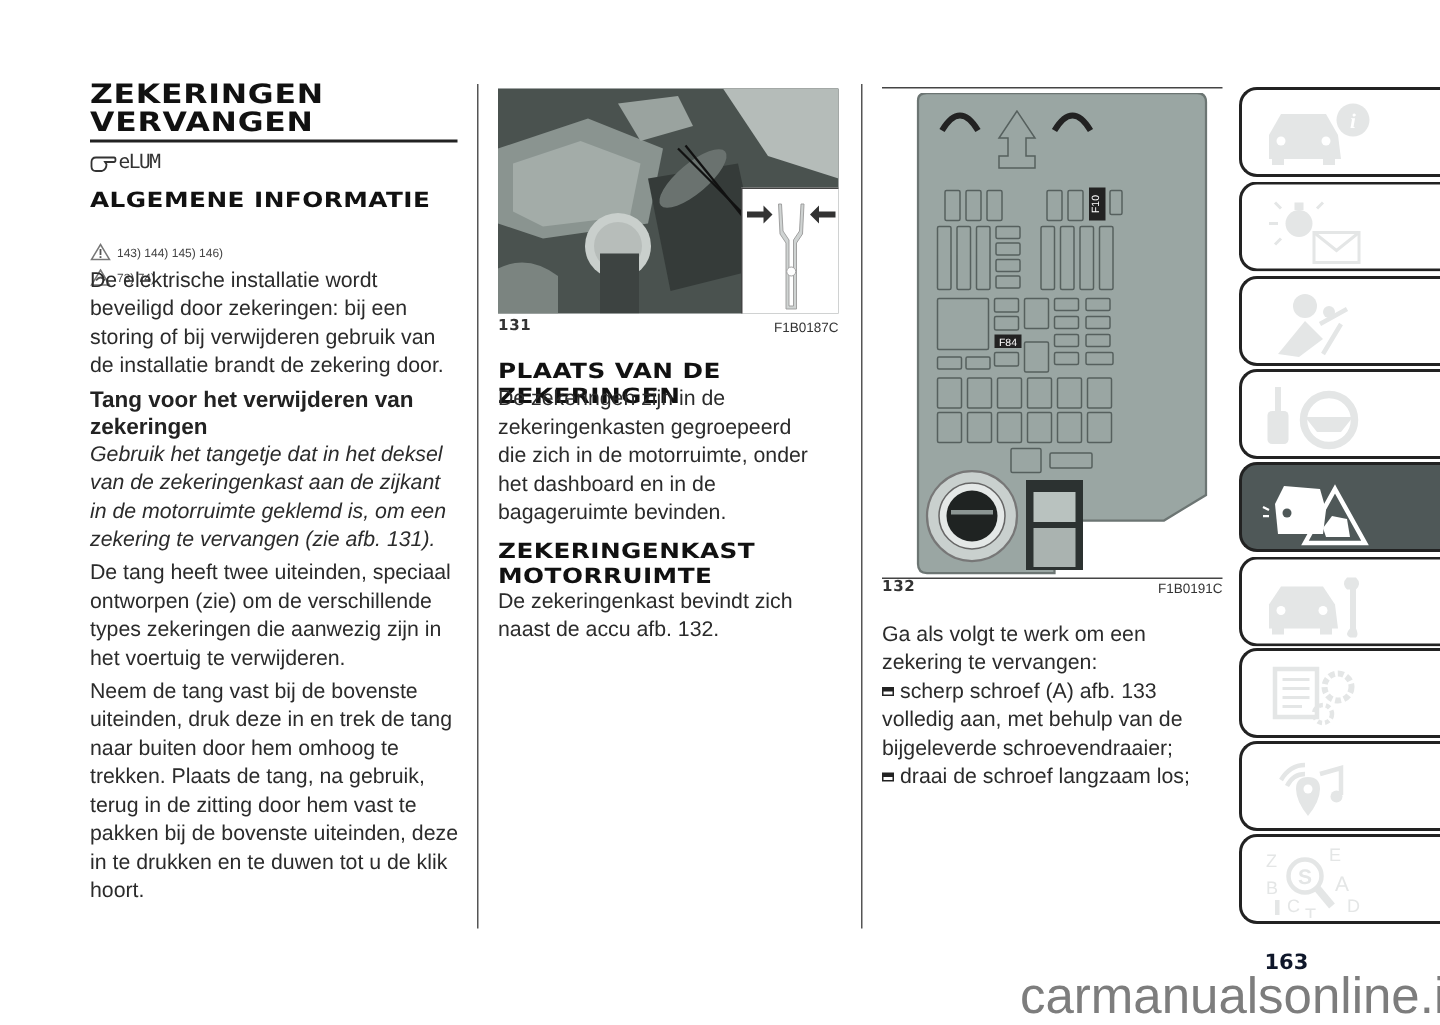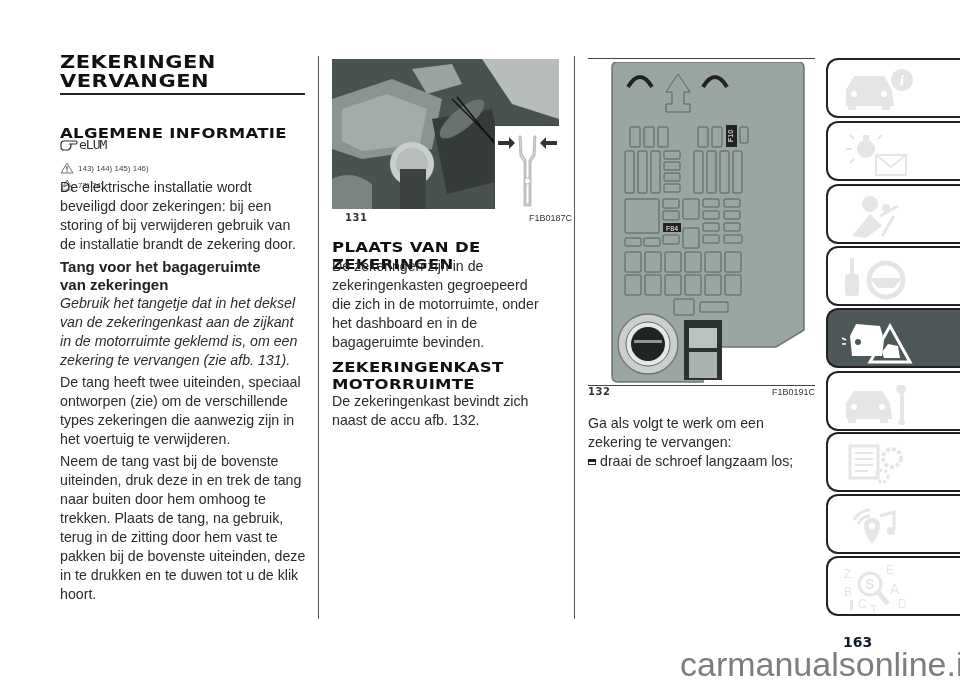--- a/index.html
+++ b/index.html
@@ -42,21 +42,21 @@
   </div>
   <div style="position:absolute; top:73px;">
     <div class="h1">VERVANGEN</div>
   </div>
   <div class="rule" style="position:absolute; top:93px; left:0; width:245px;"></div>
 
   <div style="position:absolute; top:101px; left:0; display:flex; align-items:flex-end; gap:1px;">
     <svg width="18" height="14" viewBox="0 0 18 14">
       <path d="M1 6 Q1 3 4 3 L16 3 Q17 3 17 4.5 Q17 6 16 6 L10 6 L11 7.5 Q11 11 8 12 L4 12 Q1 12 1 9 Z" fill="none" stroke="#333" stroke-width="1.2"></path>
     </svg>
-    <span style="font-family:'DejaVu Sans Mono',monospace; font-size:13px; letter-spacing:-1px; color:#333;margin-top:36px;">eLUM</span>
+    <span style="font-family:'DejaVu Sans Mono',monospace; font-size:13px; letter-spacing:-1px; color:#333;">eLUM</span>
   </div>
 
   <div style="position:absolute; top:126px;">
     <div class="h2">ALGEMENE INFORMATIE</div>
   </div>
 
   <div class="warnline" style="position:absolute; top:143px; left:0;">
     <svg width="14" height="12" viewBox="0 0 14 12">
       <path d="M7 1 L13 11 L1 11 Z" fill="none" stroke="#777" stroke-width="1"></path>
       <rect x="6.4" y="4" width="1.2" height="4" fill="#555"></rect>
@@ -67,21 +67,21 @@
   <div class="warnline" style="position:absolute; top:160px; left:0;">
     <svg width="14" height="12" viewBox="0 0 14 12">
       <path d="M7 1 L13 11 L1 11 Z" fill="none" stroke="#777" stroke-width="1"></path>
       <path d="M4 8 Q7 4 10 8" fill="none" stroke="#555" stroke-width="1.2"></path>
     </svg>
     <span>73) 74)</span>
   </div>
 
   <p class="p" style="position:absolute; top:178px; left:0; width:248px;">De elektrische installatie wordt beveiligd door zekeringen: bij een storing of bij verwijderen gebruik van de installatie brandt de zekering door.</p>
 
-  <h3 class="h3" style="position:absolute; top:258px; left:0; width:220px;">Tang voor het bagageruimte van zekeringen</h3>
+  <h3 class="h3" style="position:absolute; top:258px; left:0; width:220px;">Tang voor het verwijderen van zekeringen</h3>
 
   <p class="p" style="position:absolute; top:294px; left:0; width:248px;font-style:italic;">Gebruik het tangetje dat in het deksel van de zekeringenkast aan de zijkant in de motorruimte geklemd is, om een zekering te vervangen (zie afb. 131).</p>
   <p class="p" style="position:absolute; top:373px; left:0; width:248px;">De tang heeft twee uiteinden, speciaal ontworpen (zie) om de verschillende types zekeringen die aanwezig zijn in het voertuig te verwijderen.</p>
   <p class="p" style="position:absolute; top:452px; left:0; width:248px;">Neem de tang vast bij de bovenste uiteinden, druk deze in en trek de tang naar buiten door hem omhoog te trekken. Plaats de tang, na gebruik, terug in de zitting door hem vast te pakken bij de bovenste uiteinden, deze in te drukken en te duwen tot u de klik hoort.</p>
 </div>
 
 <div class="vdiv" style="left:318px; top:56px; height:563px;"></div>
 
 <div class="col" style="left:332px; width:228px;">
   <div style="position:absolute; top:59px; left:0; width:227px; height:150px; background:#5d6663; overflow:hidden;">
@@ -102,21 +102,21 @@
     </svg>
     <div style="position:absolute; left:162px; top:66px; width:65px; height:84px; background:#fff; border-left:1px solid #444; border-top:1px solid #444;">
       <svg width="65" height="84" viewBox="0 0 65 84">
         <path d="M3 15 L14 15 L14 11 L20 17 L14 23 L14 19 L3 19 Z" fill="#333"></path>
         <path d="M62 15 L51 15 L51 11 L45 17 L51 23 L51 19 L62 19 Z" fill="#333"></path>
         <path d="M24 10 L26 10 L27 28 L31 34 L31 78 L34 78 L34 34 L38 28 L39 10 L41 10 L40 30 L36 36 L36 80 L29 80 L29 36 L25 30 Z" fill="#cfd3d2" stroke="#999" stroke-width="0.6"></path>
         <circle cx="32.5" cy="55" r="3" fill="#fff" stroke="#999" stroke-width="0.6"></circle>
       </svg>
     </div>
   </div>
-  <div class="caprow" style="position:absolute; top:212px; left:13px; width:227px;">
+  <div class="caprow" style="position:absolute; top:212px; left:0; width:227px;">
     <span class="capnum">131</span>
     <span>F1B0187C</span>
   </div>
 
   <div style="position:absolute; top:240px;">
     <div class="h2">PLAATS VAN DE</div>
   </div>
   <div style="position:absolute; top:257px;">
     <div class="h2">ZEKERINGEN</div>
   </div>
@@ -205,20 +205,21 @@
   </div>
   <div style="position:absolute; top:385px; left:0; width:227px; height:1px; background:#444;"></div>
   <div class="caprow" style="position:absolute; top:386px; left:0; width:227px;">
     <span class="capnum">132</span>
     <span>F1B0191C</span>
   </div>
 
   <p class="p" style="position:absolute; top:414px; left:0; width:230px;">Ga als volgt te werk om een zekering te vervangen:</p>
 
   <div style="position:absolute; top:452px; left:0; width:230px;">
+    <p class="p"><span class="bullet"></span><span>scherp schroef (A) afb. 133 volledig aan, met behulp van de bijgeleverde schroevendraaier;</span></p>
     <p class="p"><span class="bullet"></span><span>draai de schroef langzaam los;</span></p>
   </div>
 </div>
 
 <div>
   <div class="tab" style="top:58px;">
     <svg width="75" height="48" viewBox="0 0 75 48">
       <path d="M6 24 L14 10 L44 10 L52 24 L54 40 L6 40 Z" fill="#e4e6e6"></path>
       <rect x="8" y="38" width="8" height="6" fill="#e4e6e6"></rect>
         <rect x="42" y="38" width="8" height="6" fill="#e4e6e6"></rect>

